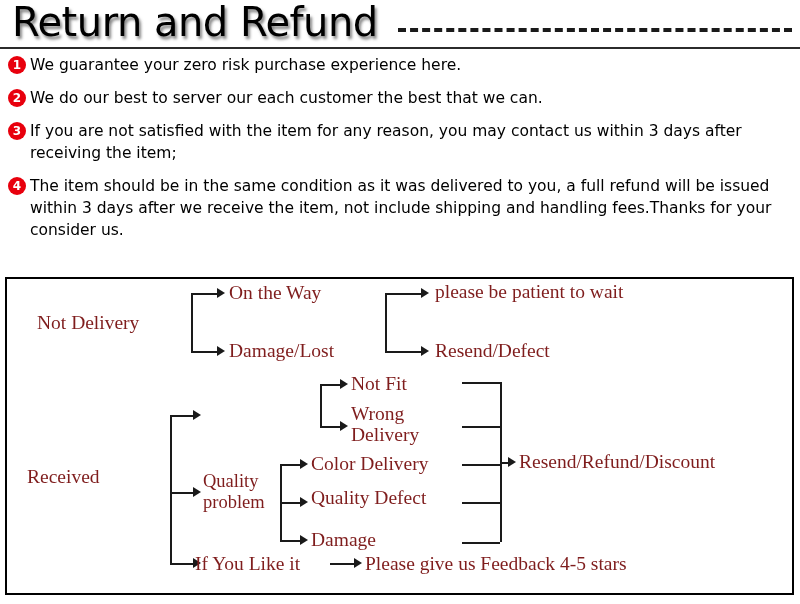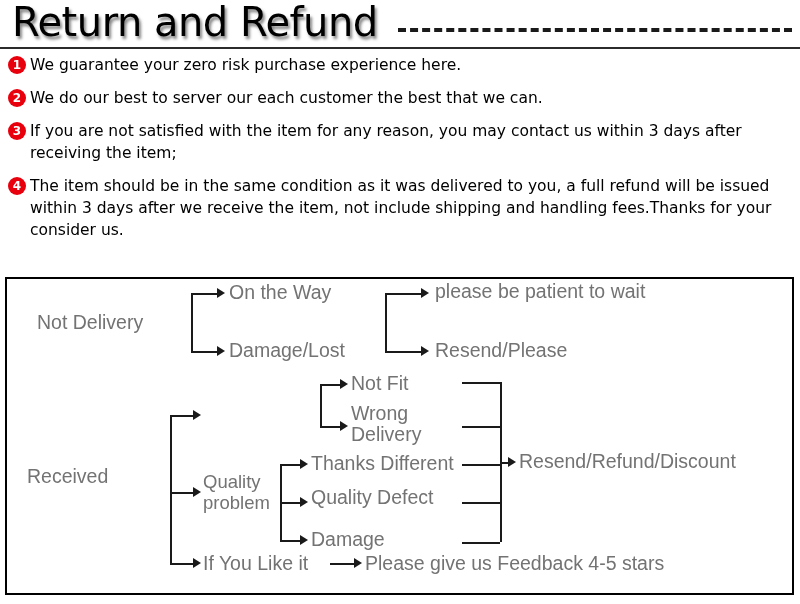--- a/index.html
+++ b/index.html
@@ -88,23 +88,23 @@
     border: 2px solid #000000;
     background: #ffffff;
   }
   .flow-inner {
     position: relative;
     width: 100%; height: 100%;
   }
 
   .node {
     position: absolute;
-    font-family: Liberation Sans, sans-serif;
+    font-family: Liberation Serif, serif;
     font-size: 18.5px;
-    color: #737373;
+    color: #7f1d1d;
     white-space: pre-line;
     line-height: 21px;
   }
   .node.big { font-size: 19.5px; }
 
   
   .hline {
     position: absolute;
     height: 0;
     border-top: 2.2px solid #1a1a1a;
@@ -171,55 +171,55 @@
     <div class="node big" style="left:222px; top:3px;">On the Way</div>
     <div class="node big" style="left:222px; top:61px;">Damage/Lost</div>
 
     <div class="vline" style="left:378px; top:14px; height:58px;"></div>
     <div class="hline" style="left:378px; top:14px; width:38px;"></div>
     <div class="arrow" style="left:414px; top:9px;"></div>
     <div class="hline" style="left:378px; top:72px; width:38px;"></div>
     <div class="arrow" style="left:414px; top:67px;"></div>
 
     <div class="node big" style="left:428px; top:2px;">please be patient to wait</div>
-    <div class="node big" style="left:428px; top:61px;">Resend/Please</div>
+    <div class="node big" style="left:428px; top:61px;">Resend/Defect</div>
 
     <div class="node big" style="left:20px; top:187px;">Received</div>
 
     <div class="vline" style="left:163px; top:136px; height:148px;"></div>
     <div class="hline" style="left:163px; top:136px; width:25px;"></div>
     <div class="arrow" style="left:186px; top:131px;"></div>
     <div class="hline" style="left:163px; top:213px; width:25px;"></div>
     <div class="arrow" style="left:186px; top:208px;"></div>
     <div class="hline" style="left:163px; top:284px; width:25px;"></div>
     <div class="arrow" style="left:186px; top:279px;"></div>
 
     <div class="node" style="left:196px; top:192px;">Quality
 problem</div>
-    <div class="node big" style="left:196px; top:274px;text-align:right;">If You Like it</div>
+    <div class="node big" style="left:188px; top:274px;text-align:right;">If You Like it</div>
 
     <div class="vline" style="left:313px; top:105px; height:42px;"></div>
     <div class="hline" style="left:313px; top:105px; width:22px;"></div>
     <div class="arrow" style="left:333px; top:100px;"></div>
     <div class="hline" style="left:313px; top:147px; width:22px;"></div>
     <div class="arrow" style="left:333px; top:142px;"></div>
 
     <div class="node big" style="left:344px; top:94px;">Not Fit</div>
     <div class="node big" style="left:344px; top:124px;">Wrong
 Delivery</div>
 
     <div class="vline" style="left:273px; top:185px; height:76px;"></div>
     <div class="hline" style="left:273px; top:185px; width:22px;"></div>
     <div class="arrow" style="left:293px; top:180px;"></div>
     <div class="hline" style="left:273px; top:223px; width:22px;"></div>
     <div class="arrow" style="left:293px; top:218px;"></div>
     <div class="hline" style="left:273px; top:261px; width:22px;"></div>
     <div class="arrow" style="left:293px; top:256px;"></div>
 
-    <div class="node big" style="left:304px; top:174px;">Thanks Different</div>
+    <div class="node big" style="left:304px; top:174px;">Color Delivery</div>
     <div class="node big" style="left:304px; top:208px;">Quality Defect</div>
     <div class="node big" style="left:304px; top:250px;">Damage</div>
 
     <div class="vline" style="left:493px; top:103px; height:160px;"></div>
     <div class="hline" style="left:455px; top:103px; width:38px;"></div>
     <div class="hline" style="left:455px; top:147px; width:38px;"></div>
     <div class="hline" style="left:455px; top:185px; width:38px;"></div>
     <div class="hline" style="left:455px; top:223px; width:38px;"></div>
     <div class="hline" style="left:455px; top:263px; width:38px;"></div>
     <div class="hline" style="left:493px; top:183px; width:10px;"></div>

